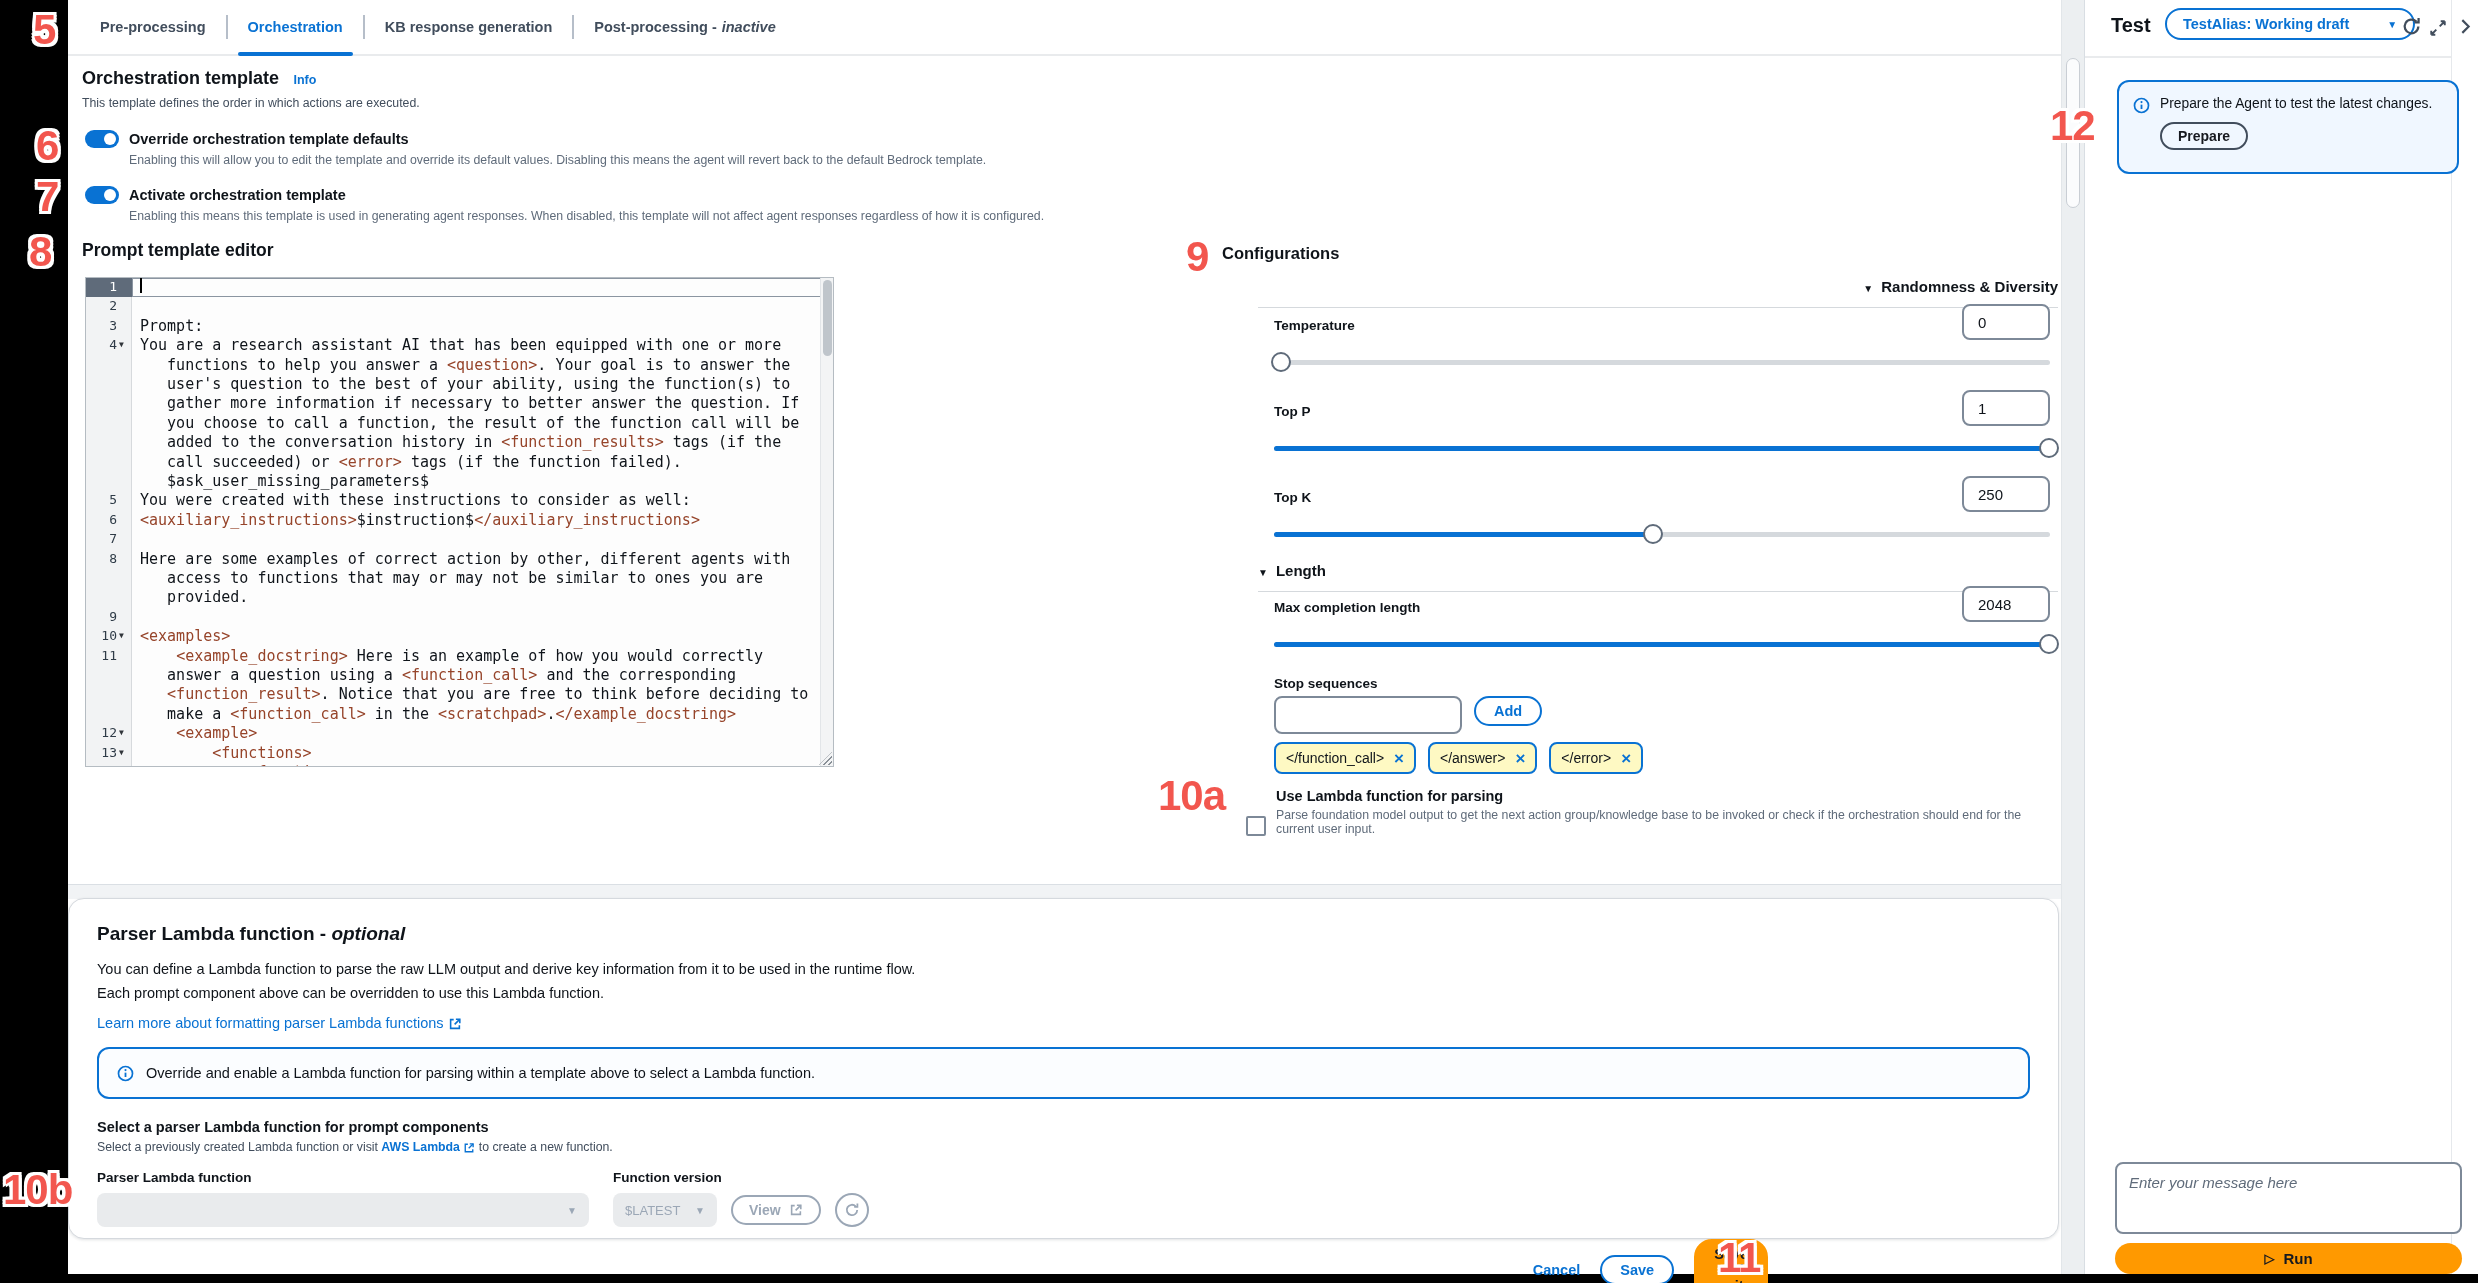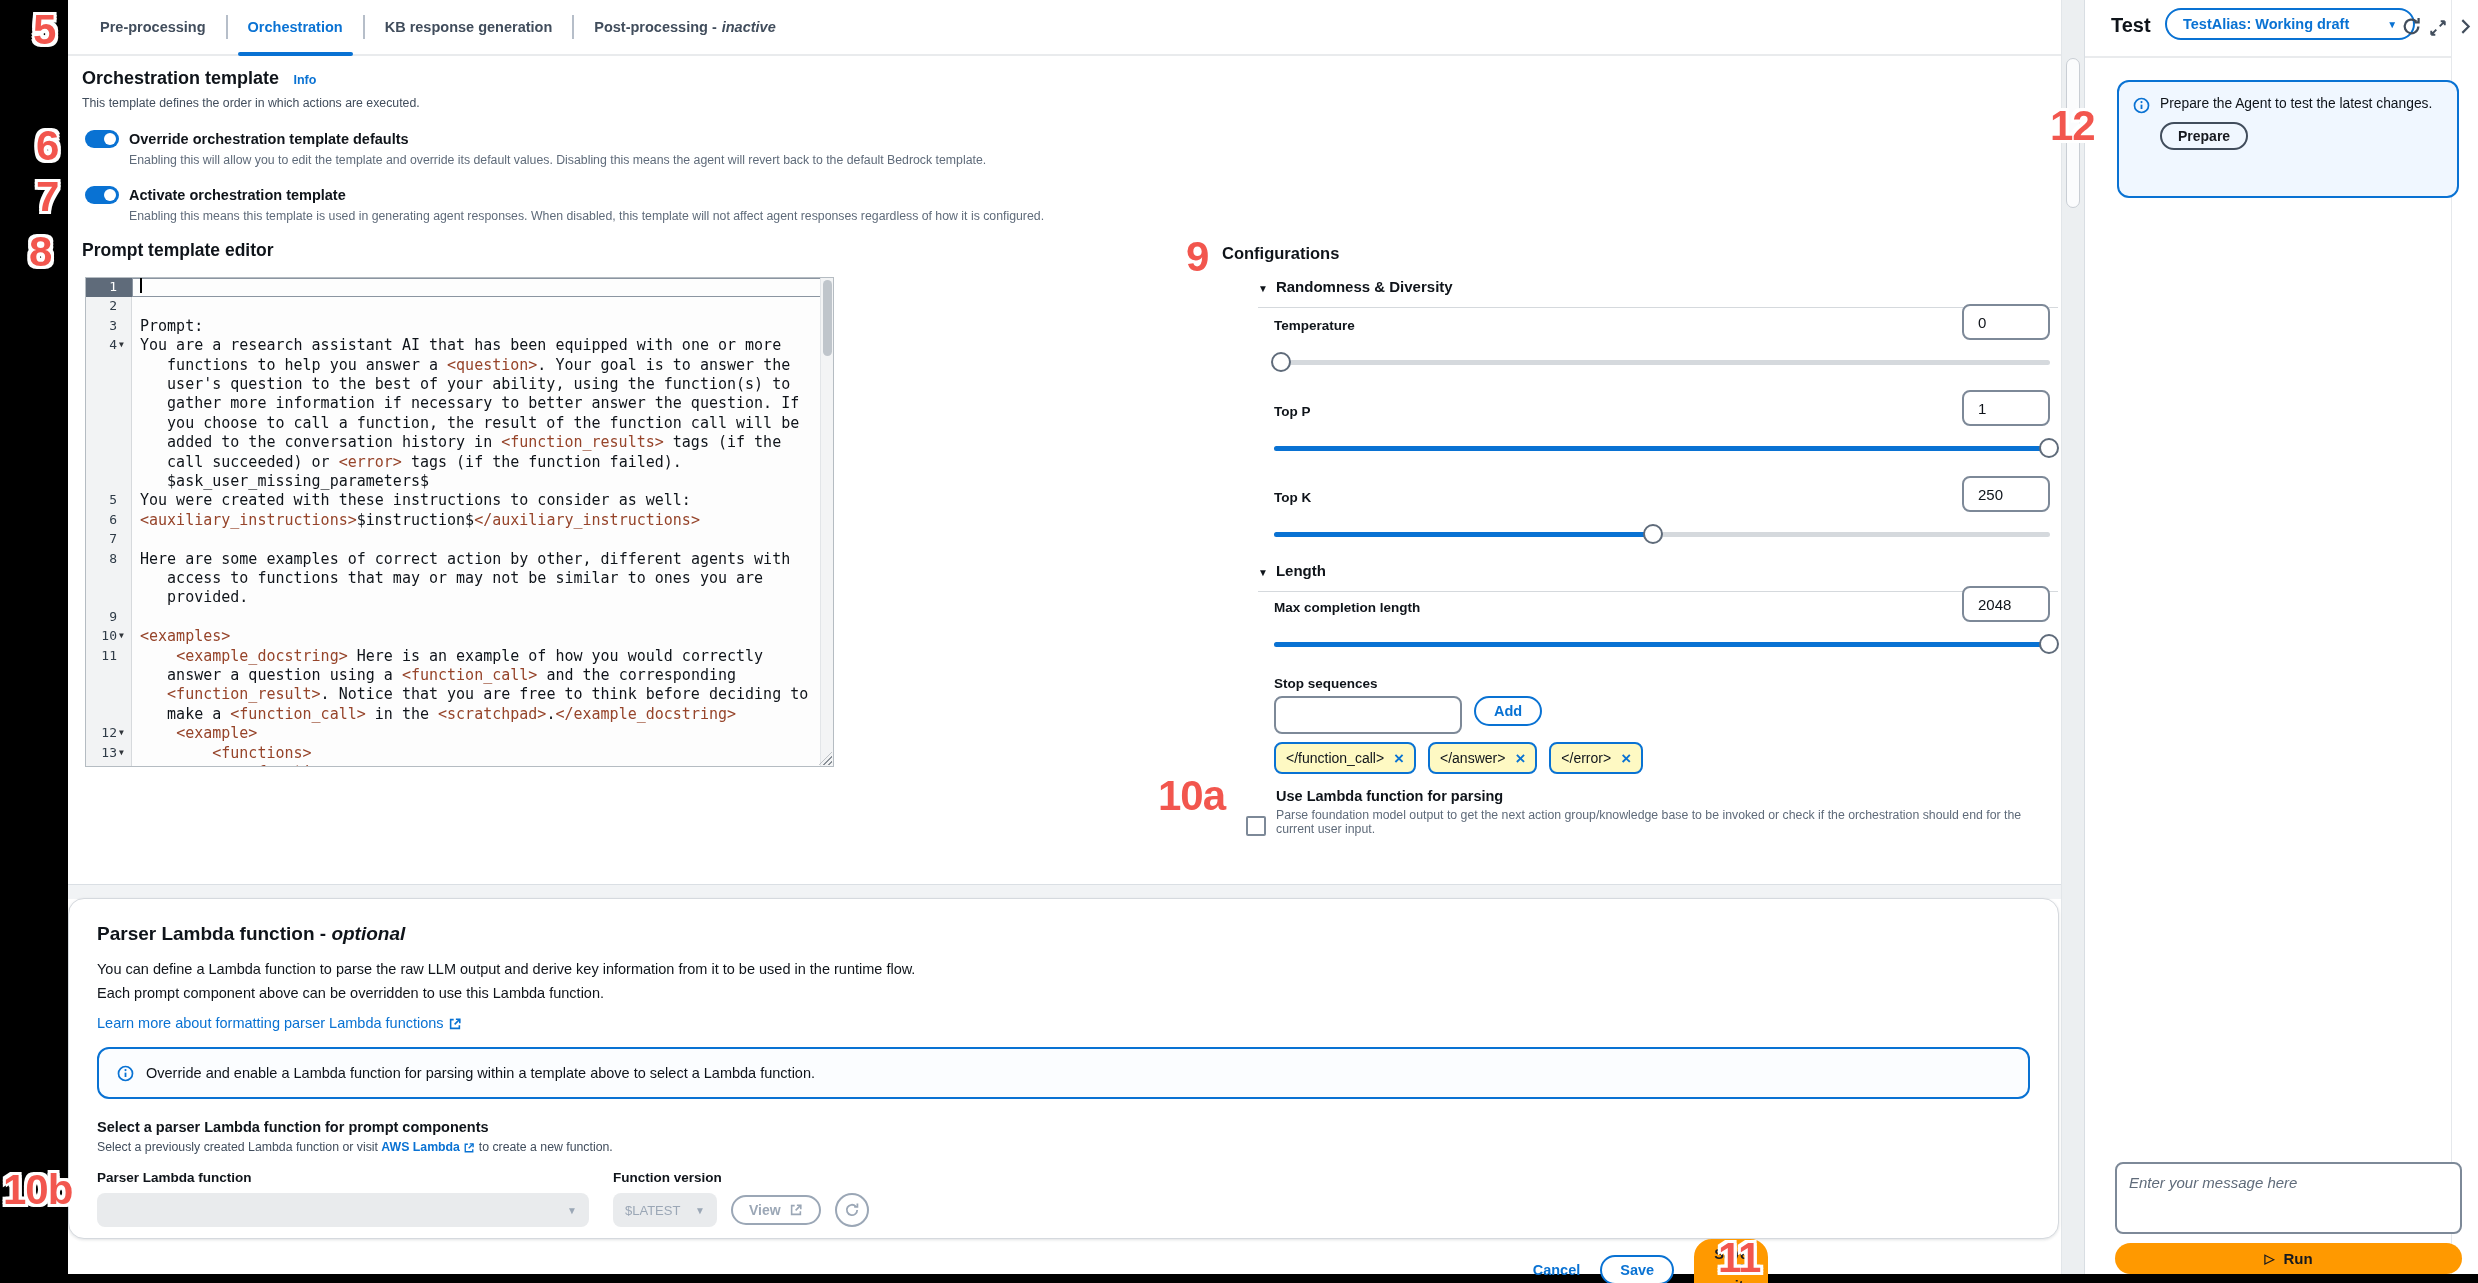--- a/index.html
+++ b/index.html
@@ -104,21 +104,21 @@
   #vscroll{left:2062px;top:0;width:22px;height:1274px;background:#eceff1;}
   #vscroll .thumb{position:absolute;left:4px;top:58px;width:14px;height:150px;background:#fbfcfd;border:1px solid #c9ced4;border-radius:7px;box-sizing:border-box;}
 
   
   #test{left:2084px;top:0;width:394px;height:1274px;background:#fff;border-left:1px solid #d9dee3;box-sizing:border-box;}
   #test-head-sep{position:absolute;left:0;top:56px;width:366px;border-bottom:2px solid #e9ebed;}
   #test-vdiv{position:absolute;left:366px;top:0;width:1px;height:1274px;background:#e6e9ec;}
   .pill-blue{border:2px solid #0972d3;border-radius:18px;color:#0972d3;font-weight:700;font-size:14.5px;background:#fff;
              padding:6px 16px;display:inline-flex;align-items:center;gap:10px;cursor:pointer;}
   .pill-blue .car{font-size:10px;}
-  #test-alert{position:absolute;left:32px;top:80px;width:342px;height:118px;border:2px solid #0972d3;border-radius:12px;
+  #test-alert{position:absolute;left:32px;top:80px;width:342px;height:94px;border:2px solid #0972d3;border-radius:12px;
               background:#f0f7ff;box-sizing:border-box;padding:14px 14px 0 14px;}
   .prepare-btn{border:2px solid #414d5c;border-radius:16px;padding:4px 16px;font-weight:700;font-size:14px;color:#16191f;
                background:transparent;cursor:pointer;font-family:"Liberation Sans",sans-serif;}
   #msg-box{position:absolute;left:30px;top:1162px;width:347px;height:72px;border:2px solid #7d8998;border-radius:8px;
            box-sizing:border-box;font-family:"Liberation Sans",sans-serif;font-size:15px;padding:10px 12px;resize:none;color:#0f141a;}
   #msg-box::placeholder{font-style:italic;color:#5f6b7a;opacity:1;}
   #run-btn{position:absolute;left:30px;top:1243px;width:347px;height:31px;background:#ff9900;border:none;border-radius:16px;
            font-weight:700;font-size:15px;color:#16191f;cursor:pointer;display:flex;align-items:center;justify-content:center;gap:9px;
            font-family:"Liberation Sans",sans-serif;}
   .play{font-size:13px;}
@@ -286,21 +286,21 @@
       </div>
     <div id="ed-scroll">
         <div id="ed-thumb"></div>
       </div>
     <div id="ed-grip"></div>
   </div>
 
   <div class="abs" id="config">
     <div class="cfg-title abs" style="left:0;top:4px;">Configurations</div>
 
-    <div class="acc-head" style="top:38px;"><span class="tri">▼</span><span>Randomness &amp; Diversity</span></div>
+    <div class="acc-head" style="top:38px;text-align:right;"><span class="tri">▼</span><span>Randomness &amp; Diversity</span></div>
 
     <div class="cfg-label" style="top:78px;">Temperature</div>
     <input class="num-input" style="top: 64px;" value="0">
     <div class="slider" style="top:112px;">
       <div class="sl-track"></div>
         <div class="sl-fill" style="width: 1%;"></div>
         <div class="sl-knob" style="left: calc(1% - 11px);"></div>
     </div>
 
     <div class="cfg-label" style="top:164px;">Top P</div>

